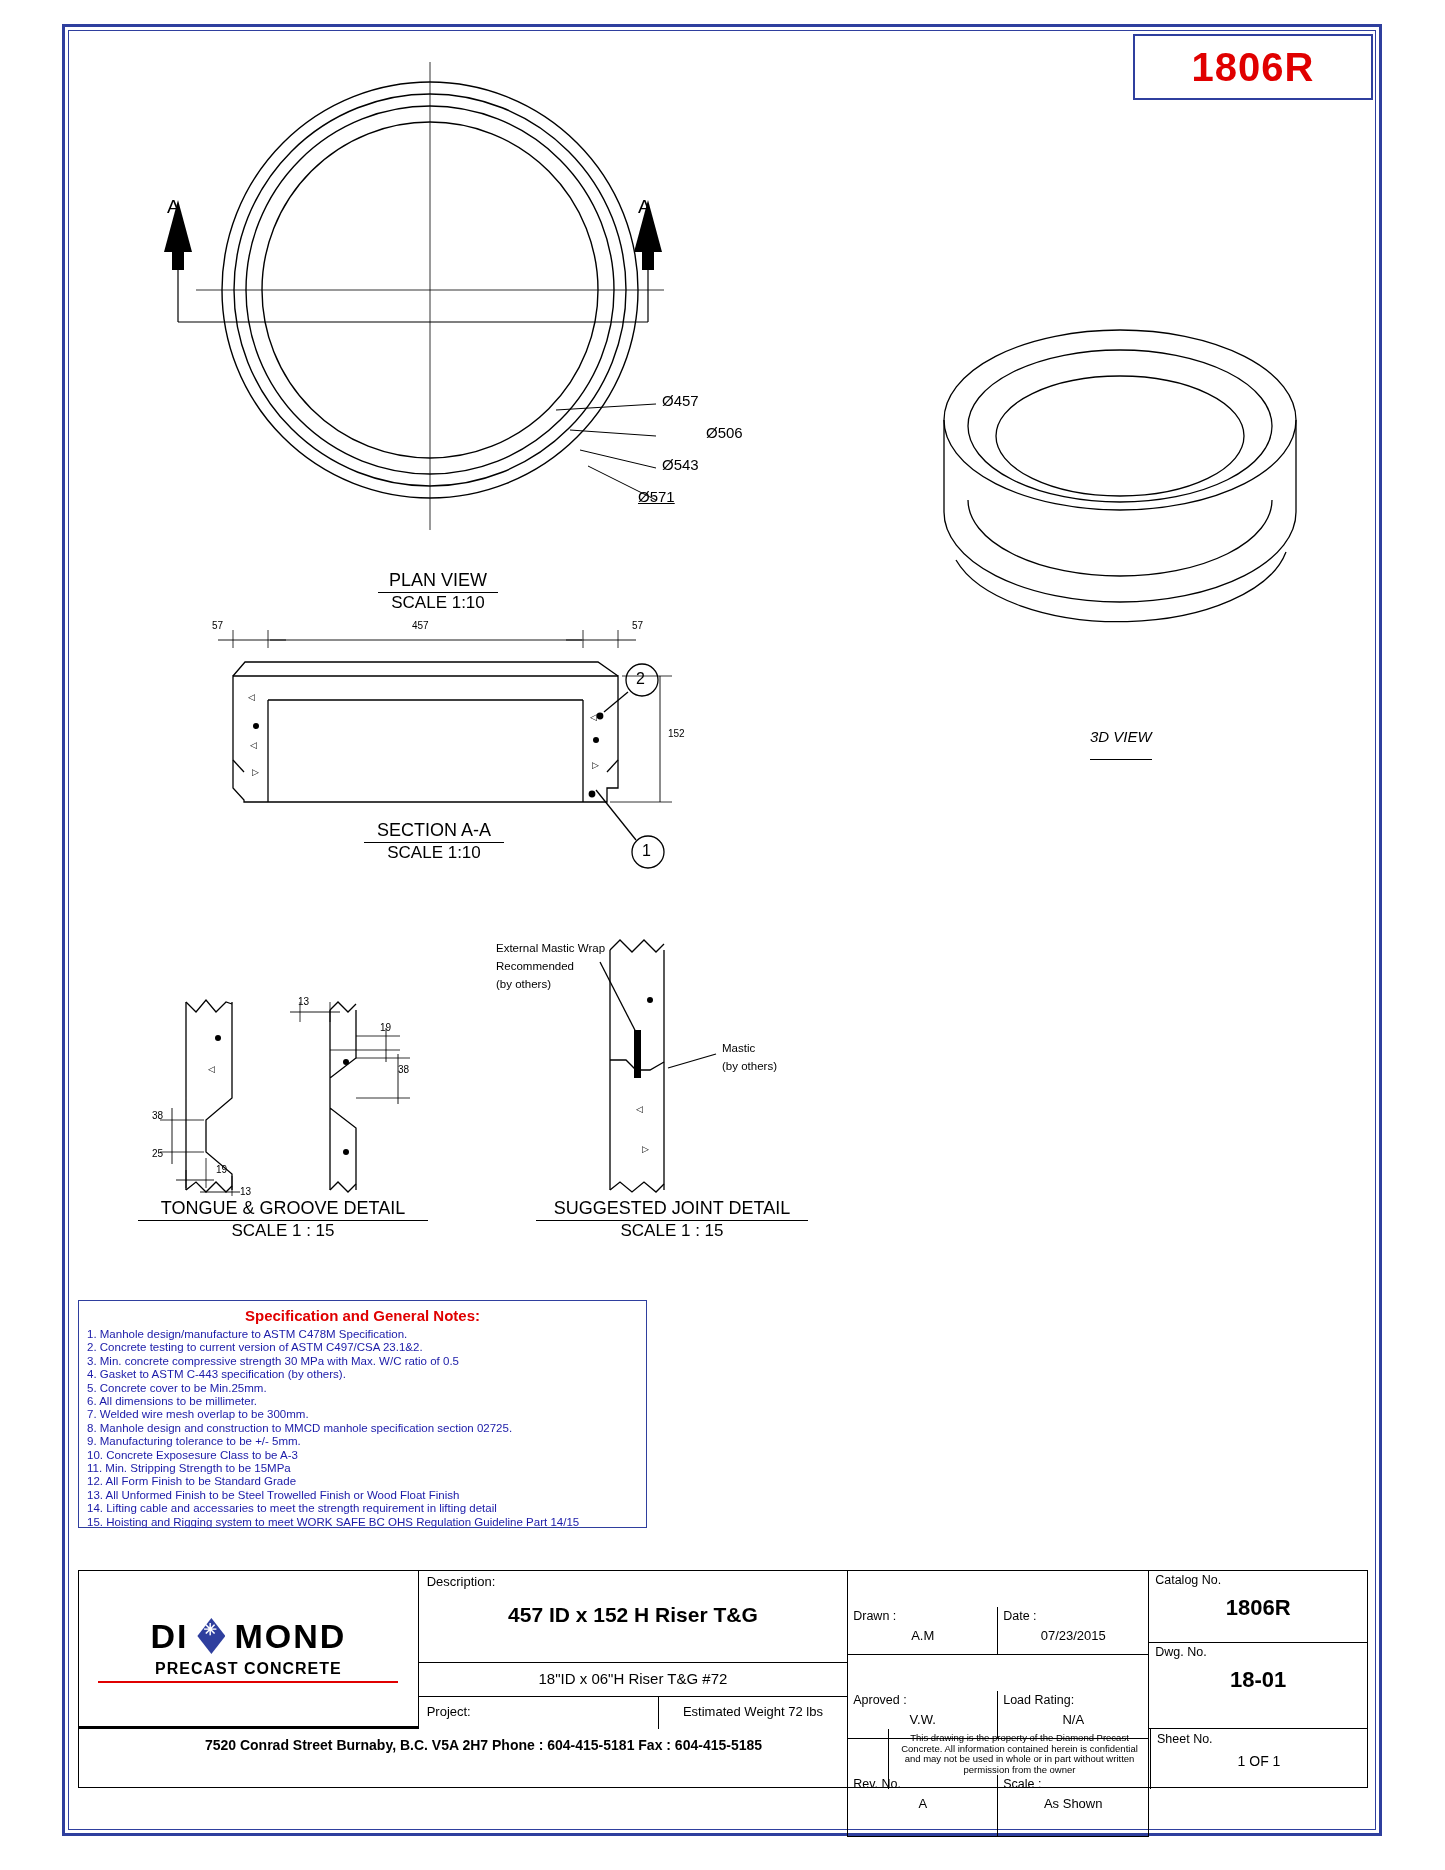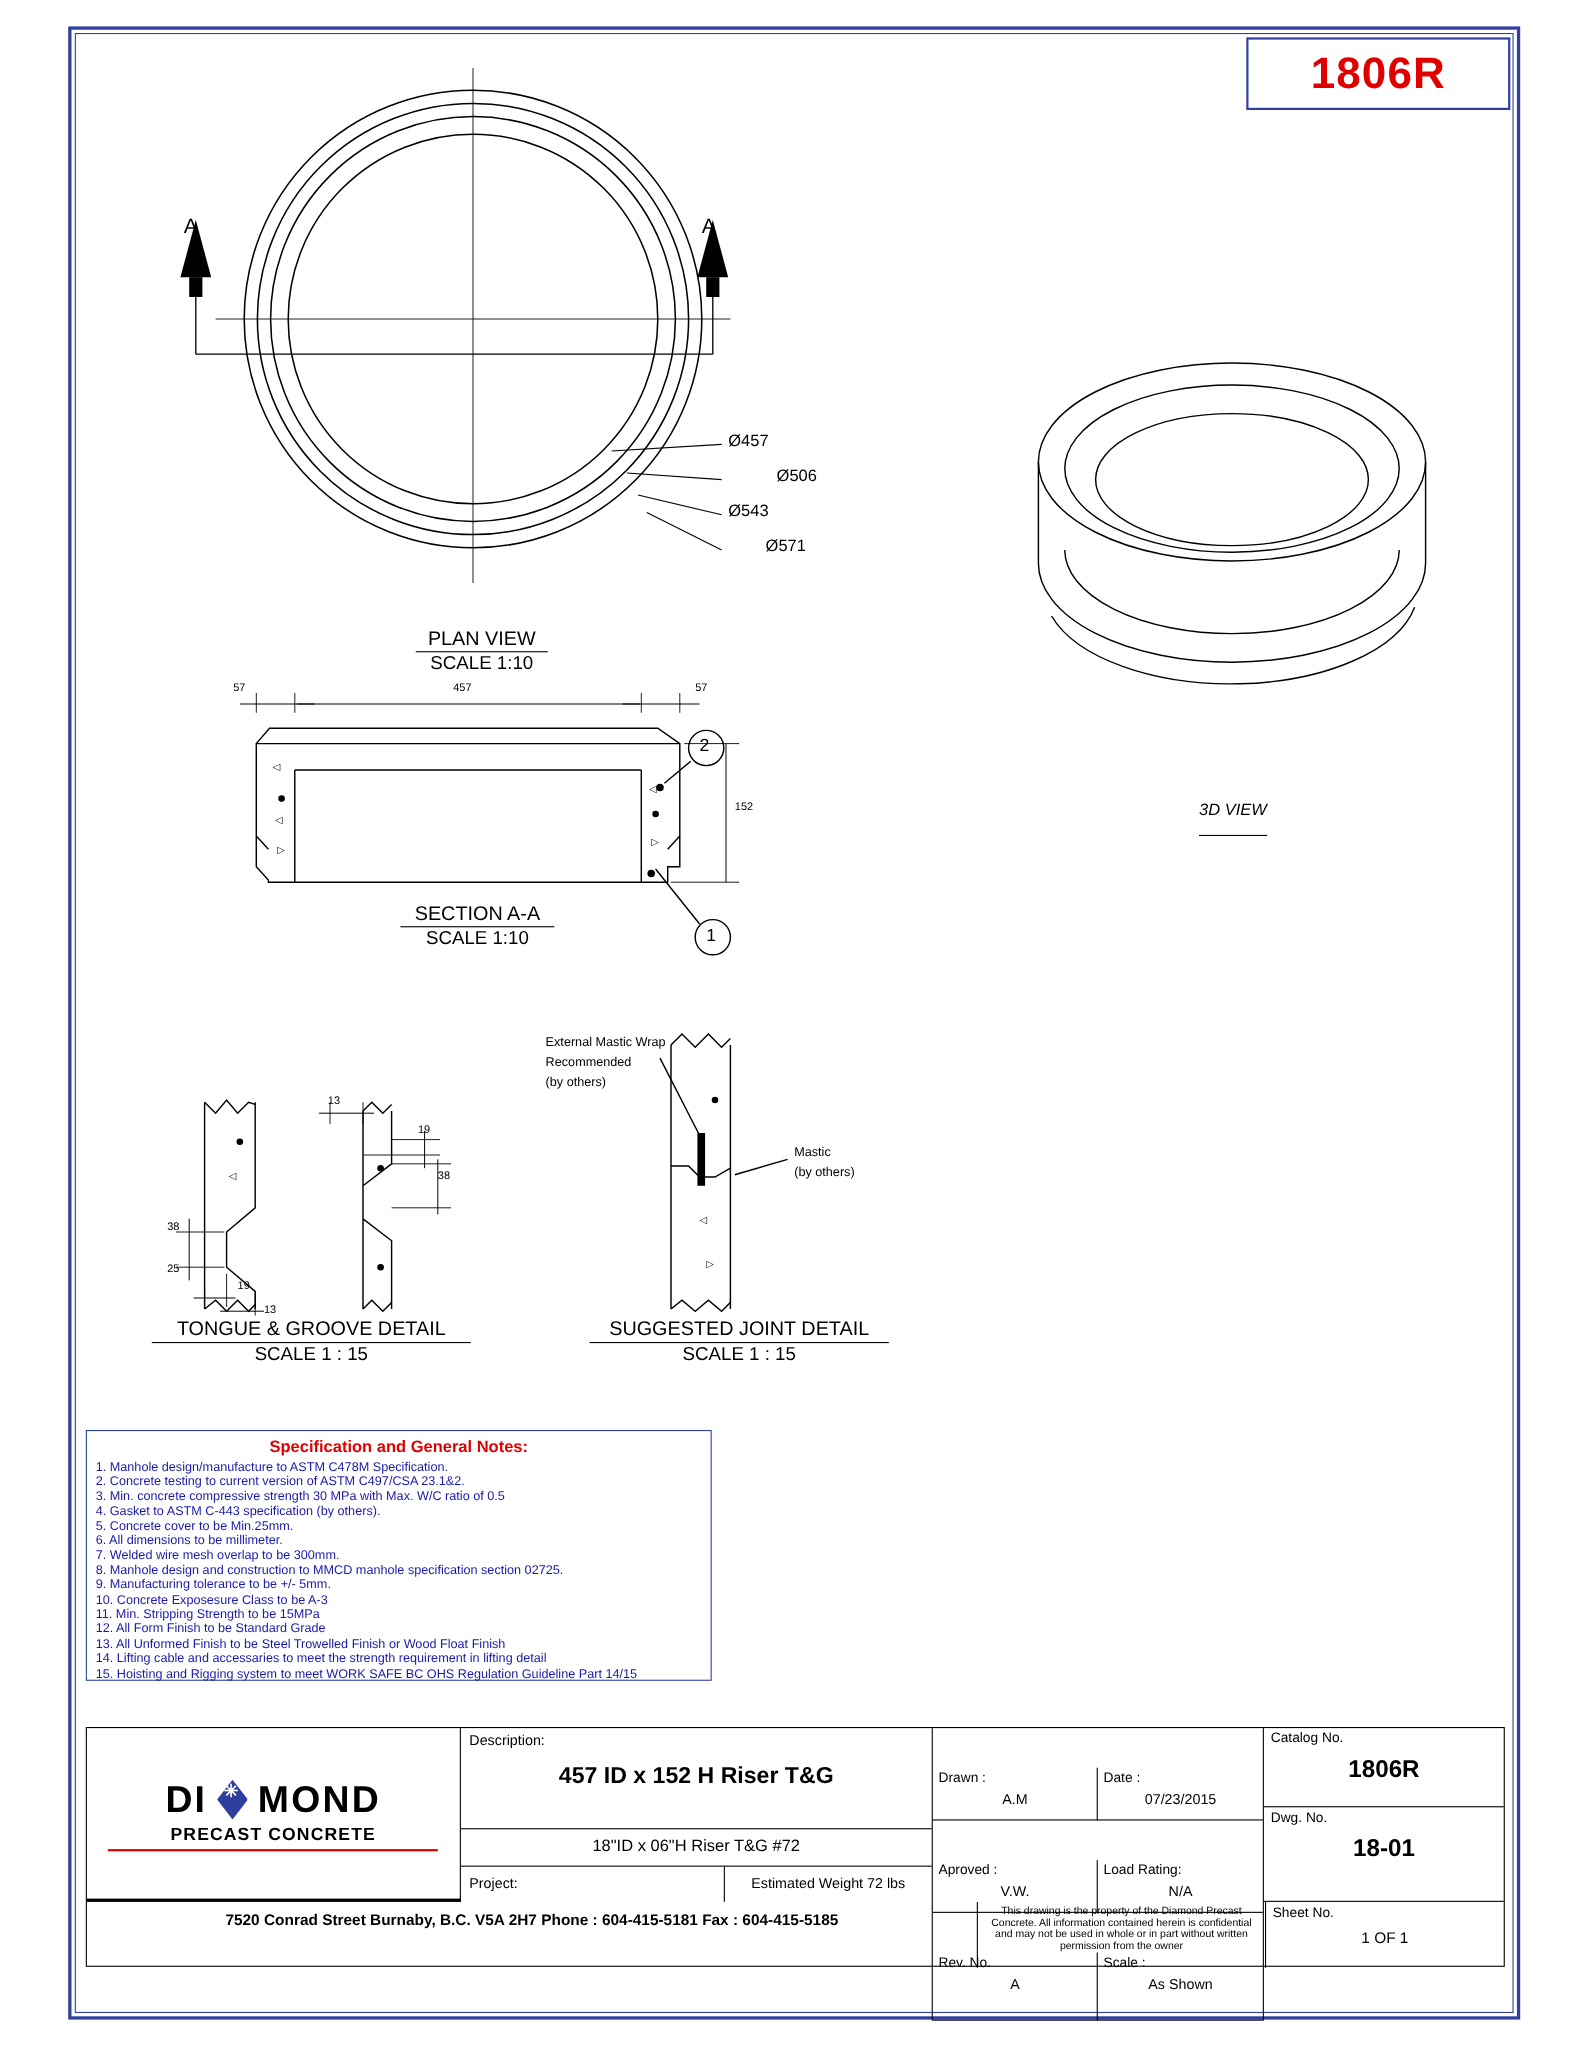--- a/index.html
+++ b/index.html
@@ -364,21 +364,21 @@
       <path d="M956,560 A170,86 0 0 0 1286,552"></path>
     </g>
   </svg>
 
   <div class="lbl" style="left:167px; top:196px; font-size:19px;">A</div>
   <div class="lbl" style="left:638px; top:196px; font-size:19px;">A</div>
 
   <div class="lbl" style="left:662px; top:392px;">Ø457</div>
   <div class="lbl" style="left:662px; top:424px;margin-left:44px;">Ø506</div>
   <div class="lbl" style="left:662px; top:456px;">Ø543</div>
-  <div class="lbl" style="left:696px; top:488px;">Ø571</div>
+  <div class="lbl" style="left:638px; top:488px;text-decoration:underline;">Ø571</div>
 
   <div class="view-title" style="left:378px; top:570px; width:120px;">
     <span class="t1">PLAN VIEW</span>
     <span class="t2">SCALE 1:10</span>
   </div>
 
   <div class="lbl lbl-sm" style="left:212px; top:620px;">57</div>
   <div class="lbl lbl-sm" style="left:412px; top:620px;">457</div>
   <div class="lbl lbl-sm" style="left:632px; top:620px;">57</div>
   <div class="lbl lbl-sm" style="left:668px; top:728px;">152</div>

